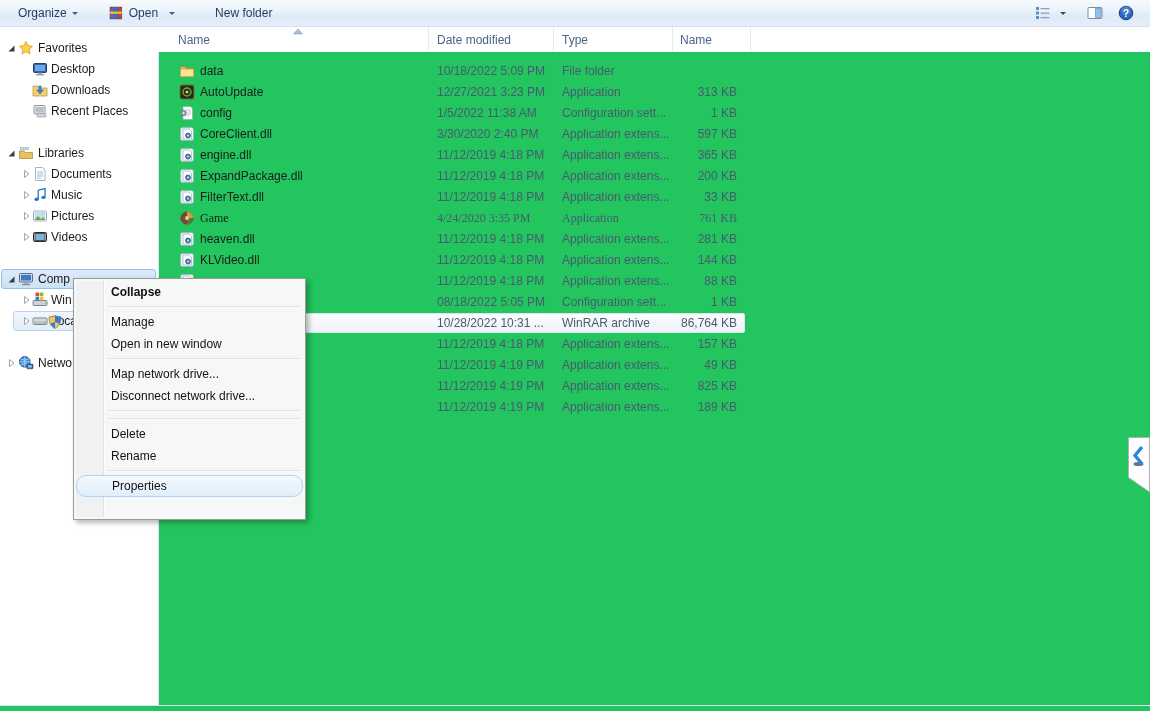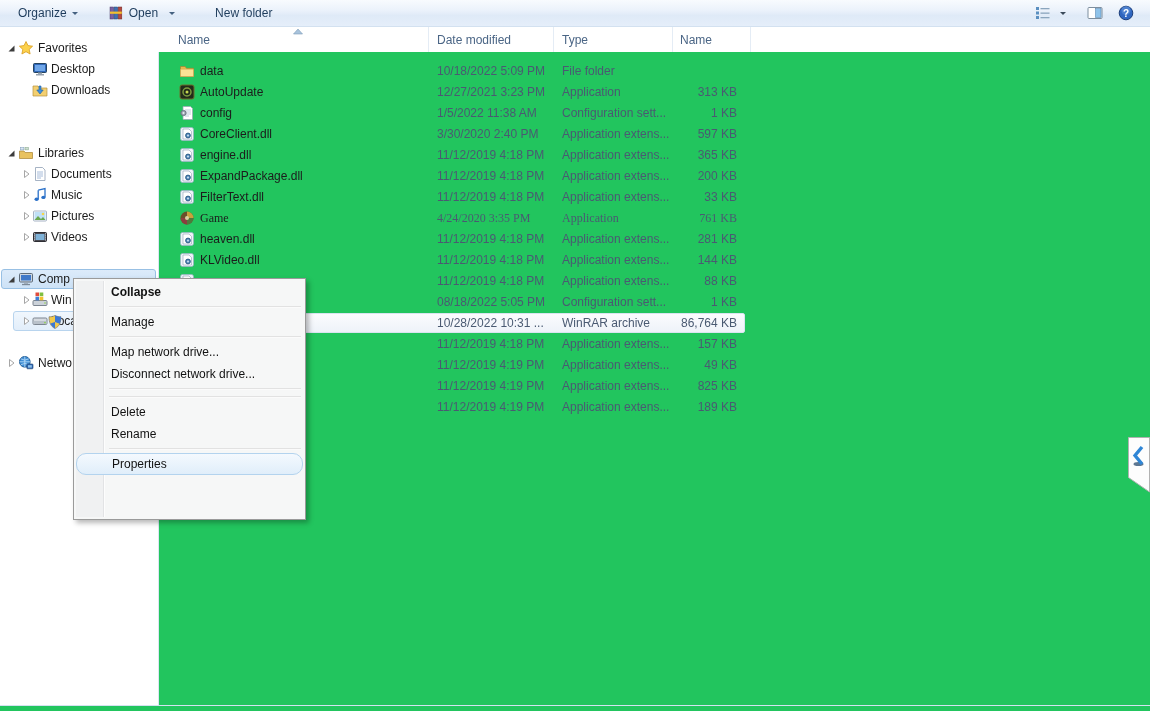--- a/index.html
+++ b/index.html
@@ -159,20 +159,31 @@
       <div class="side-item d1" style="top: 53px;">
 
     <span class="sicon">
           <svg viewBox="0 0 16 16">
             <path d="M1 4h5l1.5 2H15v8H1z" fill="#f3cf70" stroke="#b8923e" stroke-width=".7"></path>
             <path d="M7 4v4H4.8L8 12l3.2-4H9V4z" fill="#3e8edd" stroke="#1d5f9e" stroke-width=".6"></path>
           </svg>
         </span>
     <span class="slabel">Downloads</span>
   </div>
+      <div class="side-item d1" style="top: 74px;">
+
+    <span class="sicon">
+          <svg viewBox="0 0 16 16">
+            <rect x="2" y="2.5" width="11" height="8.5" rx="1" fill="#e6eaee" stroke="#8f979f"></rect>
+            <rect x="3.5" y="4" width="8" height="5.5" fill="#b7c0c9"></rect>
+            <rect x="5" y="10.5" width="9" height="3.5" rx="1" fill="#cfd5db" stroke="#8f979f" stroke-width=".6"></rect>
+          </svg>
+        </span>
+    <span class="slabel">Recent Places</span>
+  </div>
       <div class="side-item d0" style="top: 116px;">
 
     <span class="exp">
           <svg viewBox="0 0 12 12">
             <path d="M9.5 3.5v6h-6z" fill="#3c3c3c"></path>
           </svg>
         </span>
     <span class="sicon">
           <svg viewBox="0 0 16 16">
             <path d="M1.5 6 H6l1.2 1.5h7.3V13.5H1.5z" fill="#e9c25f" stroke="#a8832f" stroke-width=".7"></path>
@@ -572,20 +583,24 @@
         <div class="menu-item">
     <span class="mi-icon">
             <svg viewBox="0 0 16 16">
               <path d="M8 1.5c2 1 4 1.3 6 1.3 0 5.5-1.5 9.5-6 11.7C3.5 12.3 2 8.3 2 2.8c2 0 4-.3 6-1.3z" fill="#f2c94c" stroke="#777" stroke-width=".7"></path>
               <path d="M8 1.5c2 1 4 1.3 6 1.3 0 2.7-.4 5.1-1.3 7L8 8z" fill="#3b78d4"></path>
               <path d="M8 8v6.5C5.8 13.4 4.3 11.7 3.4 9.6z" fill="#3b78d4"></path>
             </svg>
           </span>
     <span class="mi-label">Manage</span>
   </div>
+        <div class="menu-item">
+    
+    <span class="mi-label">Open in new window</span>
+  </div>
         <div class="menu-sep">
           <i></i>
         </div>
         <div class="menu-item">
     
     <span class="mi-label">Map network drive...</span>
   </div>
         <div class="menu-item">
     
     <span class="mi-label">Disconnect network drive...</span>

